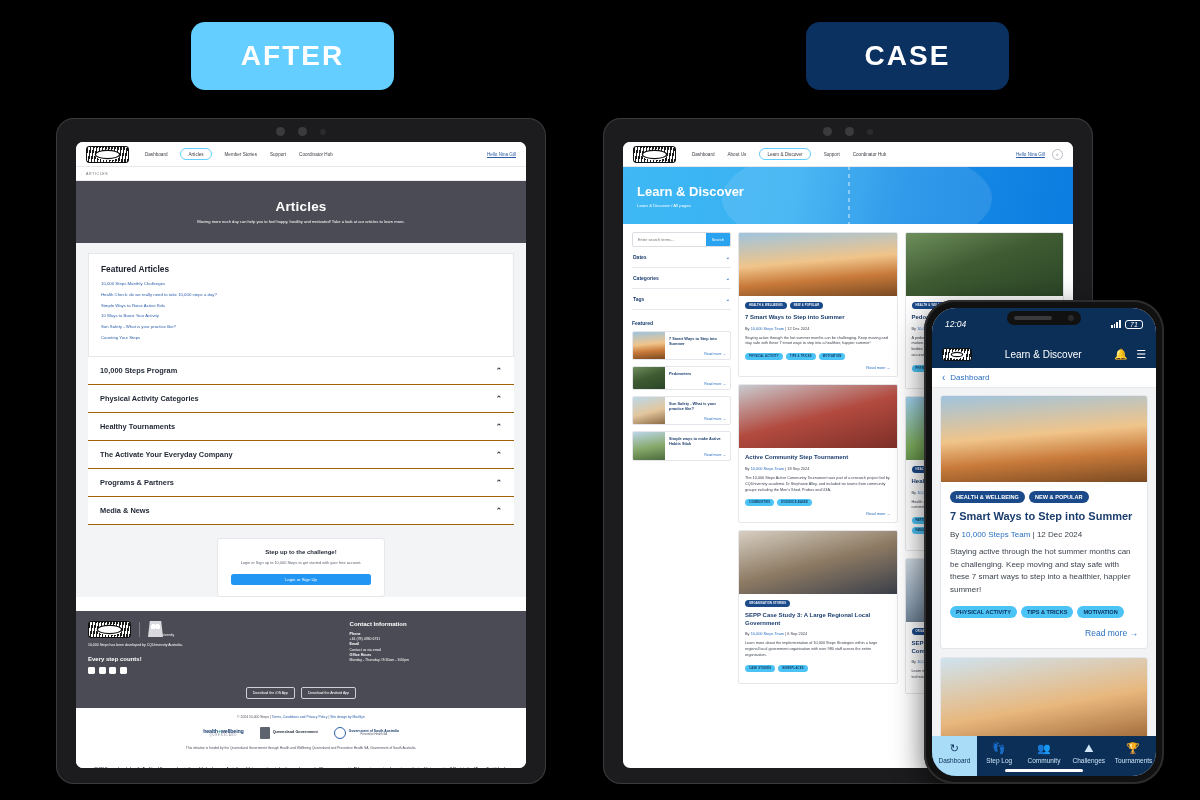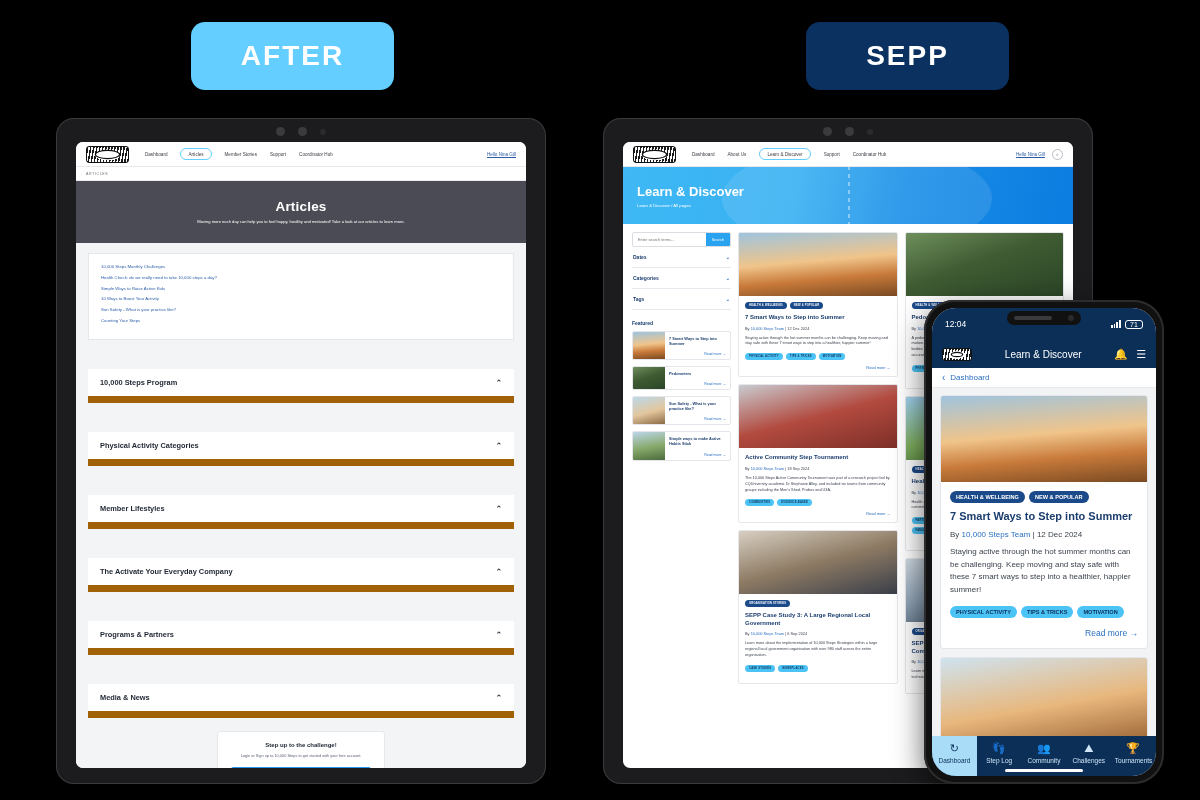--- a/index.html
+++ b/index.html
@@ -80,22 +80,22 @@
 
   .bf-body { background:#f3f4f6; padding:10px 12px 0; }
   .panel { background:#fff; border:1px solid #e6e7eb; }
   .featured-box { padding:10px 12px 10px; }
   .featured-box h2 { font-size:8.4px; color:#1a1f2b; margin-bottom:7px; }
   .featured-box a {
     display:block; font-size:4.3px; color:#2b5ea8; text-decoration:none;
     margin-bottom:5.6px; line-height:1.2;
   }
   .acc-row {
-    border-bottom:7px solid #a16207; padding:9px 12px; display:flex;
-    align-items:center; justify-content:space-between; background:#fff;margin-top:29px;
+    border-bottom:1px solid #a16207; padding:9px 12px; display:flex;
+    align-items:center; justify-content:space-between; background:#fff;
   }
   .acc-row span { font-size:7.4px; color:#1f2633; font-weight:bold; }
   .chev { color:#7d93bb; font-size:6px; }
 
   .cta-card {
     width:168px; margin:13px auto 14px; background:#fff;
     border:1px solid #e6e7eb; border-radius:3px; padding:10px 13px 11px;
     text-align:center;
   }
   .cta-card h3 { font-size:6px; color:#1b2230; margin-bottom:5px; }
@@ -242,21 +242,21 @@
   .phone {
     position:absolute; left:924px; top:300px; width:240px; height:484px;
     background:#111; border-radius:30px; box-shadow:0 0 0 2px #2c2c2e inset, 0 10px 30px rgba(0,0,0,.6);
   }
   .phone-screen {
     position:absolute; left:8px; top:8px; right:8px; bottom:8px;
     border-radius:24px; overflow:hidden; background:#f2f3f5; display:flex; flex-direction:column;
   }
   .status {
     background:#0b2f57; color:#fff; height:22px; display:flex; align-items:center;
-    padding:16px 13px; font-size:8.5px; position:relative; flex:0 0 auto;
+    padding:16px 13px; font-size:8.5px; position:relative; flex:0 0 auto;font-style:italic;
   }
   .notch {
     position:absolute; left:50%; top:3px; transform:translateX(-50%);
     width:74px; height:14px; background:#111; border-radius:9px;
     display:flex; align-items:center; justify-content:space-between; padding:0 7px;
   }
   .notch .speaker { width:38px; height:3.5px; border-radius:2px; background:#3a3a3c; }
   .notch .cam { width:6px; height:6px; border-radius:50%; background:#2a2a2c; }
   .status .right { margin-left:auto; display:flex; align-items:center; gap:4px; }
   .bars { display:flex; align-items:flex-end; gap:1px; height:8px; }
@@ -301,21 +301,21 @@
   .tab .ti { font-size:11px; line-height:1; }
   .home-ind {
     position:absolute; bottom:4px; left:50%; transform:translateX(-50%);
     width:78px; height:3px; border-radius:2px; background:#fff;
   }
 </style>
 </head>
 <body>
 
 <div class="banner banner-before">AFTER</div>
-<div class="banner banner-after">SEPP</div>
+<div class="banner banner-after">CASE</div>
 
 <div class="tablet tablet-before">
   <div class="tablet-cam">
       <i></i>
       <i></i>
       <i class="dot-s"></i>
     </div>
   <div class="tablet-screen">
 
     <div class="site-nav">
@@ -334,38 +334,39 @@
 
     <div class="crumb-strip">ARTICLES</div>
 
     <div class="hero-dark">
       <h1>Articles</h1>
       <p>Moving more each day can help you to feel happy, healthy and motivated! Take a look at our articles to learn more.</p>
     </div>
 
     <div class="bf-body">
       <div class="panel featured-box">
+        <h2>Featured Articles</h2>
         <a>10,000 Steps Monthly Challenges</a>
         <a>Health Check: do we really need to take 10,000 steps a day?</a>
         <a>Simple Ways to Raise Active Kids</a>
         <a>10 Ways to Boost Your Activity</a>
         <a>Sun Safety - What is your practice like?</a>
         <a>Counting Your Steps</a>
       </div>
 
       <div class="acc-row">
         <span>10,000 Steps Program</span>
         <span class="chev">⌃</span>
       </div>
       <div class="acc-row">
         <span>Physical Activity Categories</span>
         <span class="chev">⌃</span>
       </div>
       <div class="acc-row">
-        <span>Member Lifestyles</span>
+        <span>Healthy Tournaments</span>
         <span class="chev">⌃</span>
       </div>
       <div class="acc-row">
         <span>The Activate Your Everyday Company</span>
         <span class="chev">⌃</span>
       </div>
       <div class="acc-row">
         <span>Programs &amp; Partners</span>
         <span class="chev">⌃</span>
       </div>

